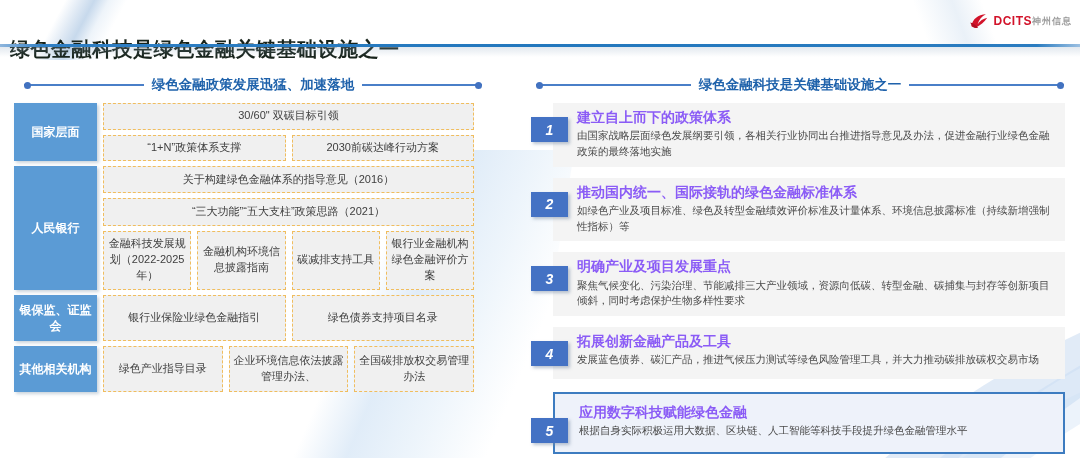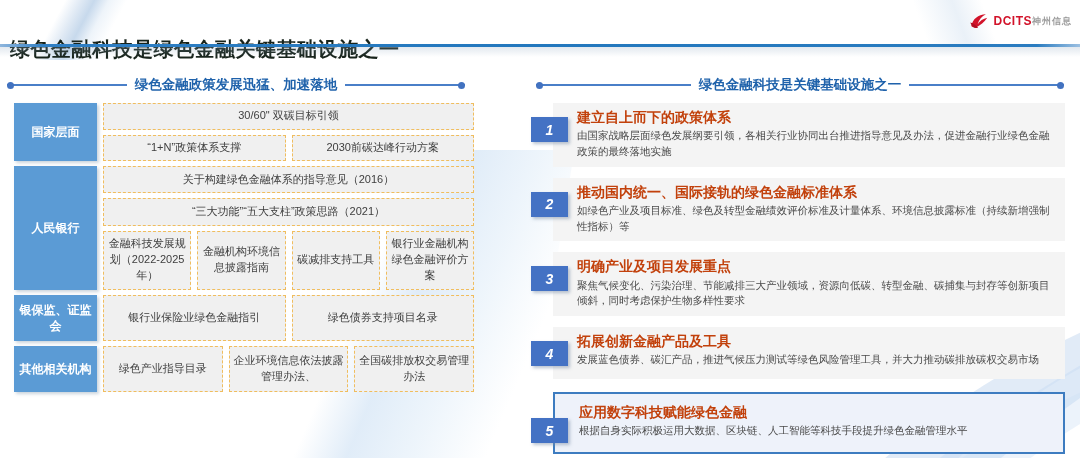--- a/index.html
+++ b/index.html
@@ -110,21 +110,21 @@
   }
   .badge{
     position:absolute;left:0;top:14px;width:37px;height:25px;z-index:3;
     background:#4472c4;
     color:#ffffff;font-size:14px;font-weight:bold;font-style:italic;
     display:flex;align-items:center;justify-content:center;
     box-shadow:2px 2px 3px rgba(120,140,165,.5);
   }
   .ritem.highlight .badge{top:26px;}
   .rhead{
-    font-size:14px;font-weight:bold;color:#c2410c;line-height:1.3;margin-bottom:2px;
+    font-size:14px;font-weight:bold;color:#8b5cf6;line-height:1.3;margin-bottom:2px;
   }
   .rdesc{
     font-size:10.5px;color:#4a4a4a;line-height:1.5;
   }
 </style>
 </head>
 <body>
 
 <div class="bg-tl"></div>
 <div class="bg-tr"></div>
@@ -146,21 +146,21 @@
   <svg class="logo-mark" viewBox="0 0 24 24">
     <path d="M3.5,17.5 C5,10 11,4.5 19.5,4.5 C15,6.5 12,10.5 10.5,15.5 C13,12 16.5,9.5 21,8.5 C18,13 13.5,17 8,19.5 C6.5,19.2 4.8,18.6 3.5,17.5 Z" fill="#d2132a"></path>
     <path d="M2.5,13.5 C6,14.5 9,16.5 11,19.5 C7.5,20.2 4.2,18.6 2.5,13.5 Z" fill="#b00f22"></path>
   </svg>
   <div class="logo-text">
     <span class="logo-en">DCITS</span>
     <span class="logo-cn">神州信息</span>
   </div>
 </div>
 
-<div class="sec-head" style="left:7px;top:76px;width:458px;">
+<div class="sec-head" style="left:24px;top:76px;width:458px;">
   <span class="rule left"></span>
   <span class="label">绿色金融政策发展迅猛、加速落地</span>
   <span class="rule right"></span>
 </div>
 
 <div class="sec-head" style="left:536px;top:76px;width:528px;">
   <span class="rule left"></span>
   <span class="label">绿色金融科技是关键基础设施之一</span>
   <span class="rule right"></span>
 </div>

